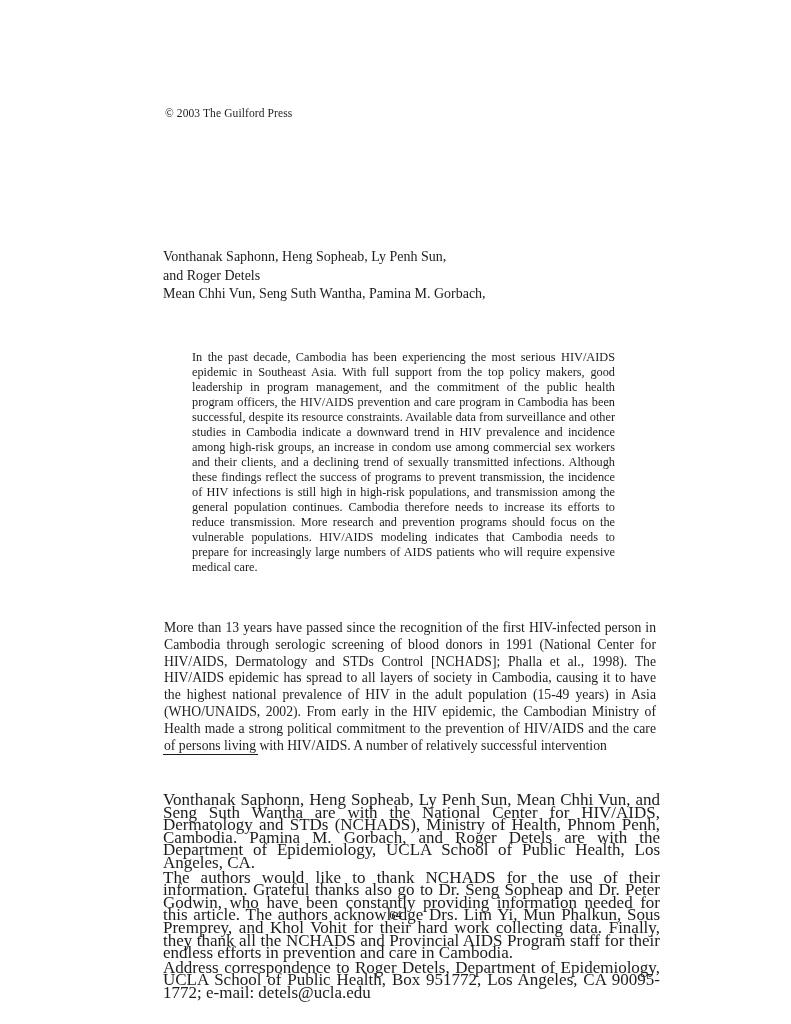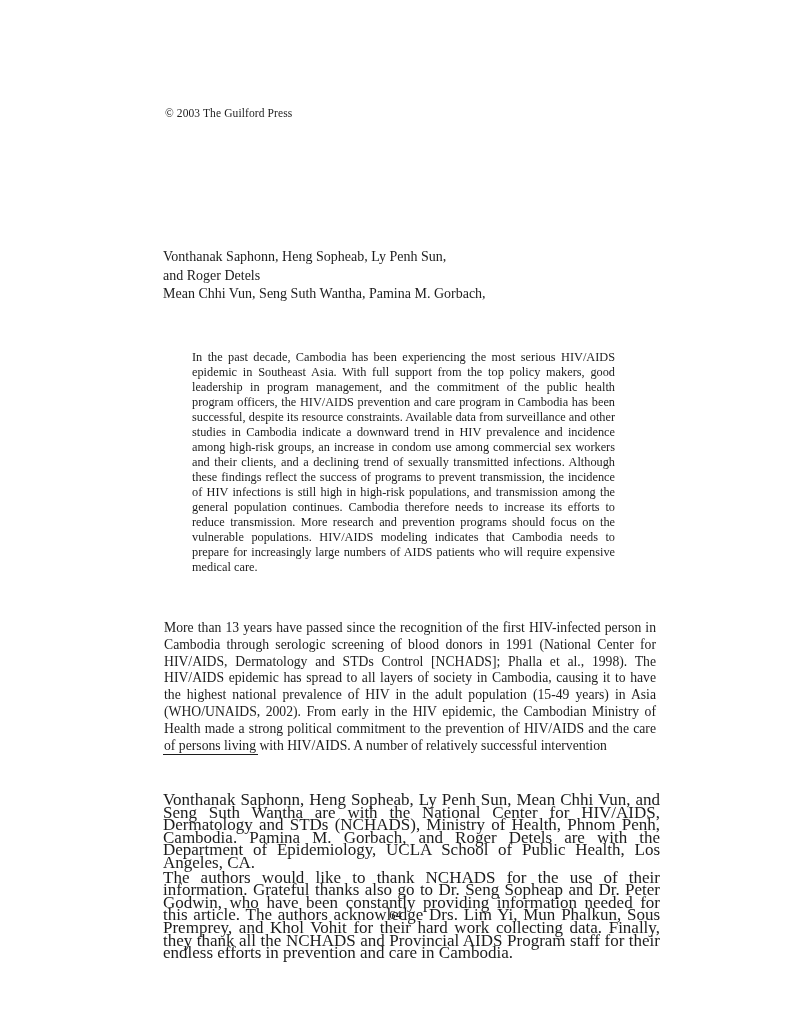--- a/index.html
+++ b/index.html
@@ -107,17 +107,18 @@
 
   <div class="abstract">In the past decade, Cambodia has been experiencing the most serious HIV/AIDS epidemic in Southeast Asia. With full support from the top policy makers, good leadership in program management, and the commitment of the public health program officers, the HIV/AIDS prevention and care program in Cambodia has been successful, despite its resource constraints. Available data from surveillance and other studies in Cambodia indicate a downward trend in HIV prevalence and incidence among high-risk groups, an increase in condom use among commercial sex workers and their clients, and a declining trend of sexually transmitted infections. Although these findings reflect the success of programs to prevent transmission, the incidence of HIV infections is still high in high-risk populations, and transmission among the general population continues. Cambodia therefore needs to increase its efforts to reduce transmission. More research and prevention programs should focus on the vulnerable populations. HIV/AIDS modeling indicates that Cambodia needs to prepare for increasingly large numbers of AIDS patients who will require expensive medical care.</div>
 
   <div class="body-text">More than 13 years have passed since the recognition of the first HIV-infected person in Cambodia through serologic screening of blood donors in 1991 (National Center for HIV/AIDS, Dermatology and STDs Control [NCHADS]; Phalla et al., 1998). The HIV/AIDS epidemic has spread to all layers of society in Cambodia, causing it to have the highest national prevalence of HIV in the adult population (15-49 years) in Asia (WHO/UNAIDS, 2002). From early in the HIV epidemic, the Cambodian Ministry of Health made a strong political commitment to the prevention of HIV/AIDS and the care of persons living with HIV/AIDS. A number of relatively successful intervention</div>
 
   <div class="footnote-rule"></div>
 
   <div class="footnotes">
     <p>Vonthanak Saphonn, Heng Sopheab, Ly Penh Sun, Mean Chhi Vun, and Seng Suth Wantha are with the National Center for HIV/AIDS, Dermatology and STDs (NCHADS), Ministry of Health, Phnom Penh, Cambodia. Pamina M. Gorbach, and Roger Detels are with the Department of Epidemiology, UCLA School of Public Health, Los Angeles, CA.</p>
     <p>The authors would like to thank NCHADS for the use of their information. Grateful thanks also go to Dr. Seng Sopheap and Dr. Peter Godwin, who have been constantly providing information needed for this article. The authors acknowledge Drs. Lim Yi, Mun Phalkun, Sous Premprey, and Khol Vohit for their hard work collecting data. Finally, they thank all the NCHADS and Provincial AIDS Program staff for their endless efforts in prevention and care in Cambodia.</p>
+    <p>Address correspondence to Roger Detels, Department of Epidemiology, UCLA School of Public Health, Box 951772, Los Angeles, CA 90095-1772; e-mail: detels@ucla.edu</p>
   </div>
 
   <div class="page-number">64</div>
 
 </div>
 
 </body></html>

